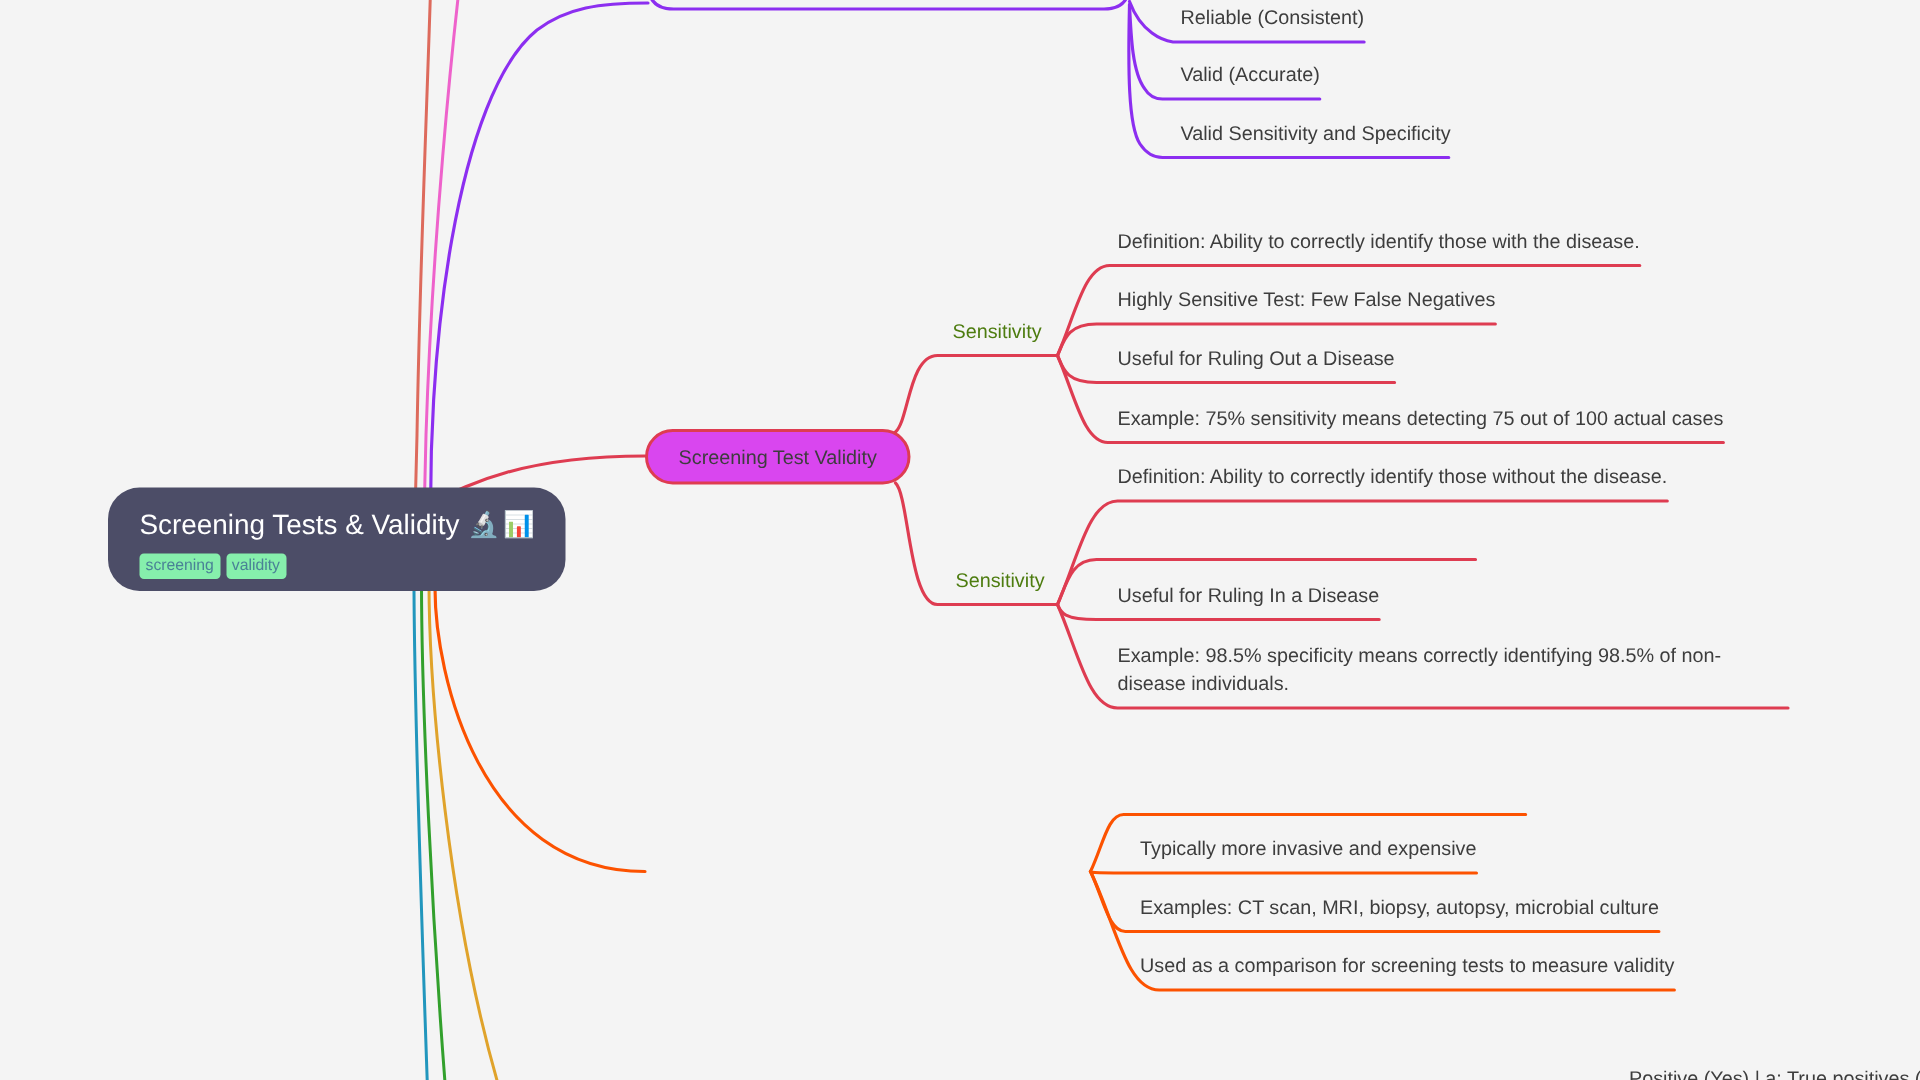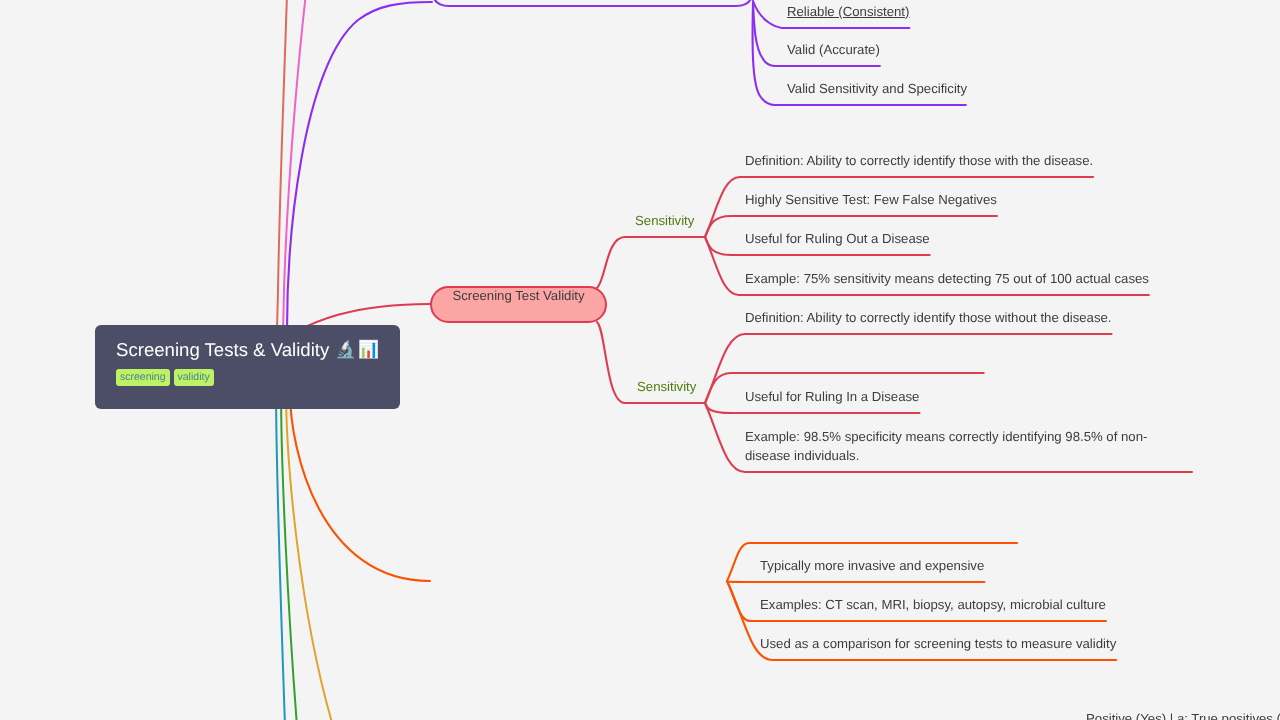--- a/index.html
+++ b/index.html
@@ -4,32 +4,32 @@
 <title>Screening Tests &amp; Validity</title>
 <style>
   html,body{margin:0;padding:0;}
   body{width:1280px;height:720px;overflow:hidden;background:#f4f4f4;
        font-family:"Liberation Sans",sans-serif;
        -webkit-font-smoothing:antialiased;-moz-osx-font-smoothing:grayscale;
        text-rendering:geometricPrecision;}
   #stage{position:relative;width:1280px;height:720px;}
   svg.links{position:absolute;left:0;top:0;width:1280px;height:720px;overflow:visible;}
 
-  .root-node{position:absolute;left:72px;top:325px;width:305px;height:84px;
-             background:#4c4d67;border-radius:6px;box-sizing:border-box;
-             padding:15px 0 0 21px;margin-left:23px;}
+  .root-node{position:absolute;left:72px;top:325px;width:305px;height:69px;
+             background:#4c4d67;border-radius:21px;box-sizing:border-box;
+             padding:15px 0 0 21px;}
   .root-title{color:#fff;font-size:18.6px;white-space:nowrap;line-height:20px;
               display:flex;align-items:center;gap:6px;letter-spacing:0px;}
   .root-emoji{font-size:17px;line-height:20px;letter-spacing:2px;}
   .root-tags{margin-top:9px;display:flex;gap:4px;}
-  .tag{background:#bef264;color:#4a8296;font-size:10.5px;padding:2px 4px 3px;
+  .tag{background:#86efac;color:#4a8296;font-size:10.5px;padding:2px 4px 3px;
        border-radius:3px;line-height:1.15;}
 
-  .pill{position:absolute;background:#fca5a5;box-sizing:border-box;border:2px solid;
-        border-radius:999px;display:flex;justify-content:center;}
+  .pill{position:absolute;background:#d946ef;box-sizing:border-box;border:2px solid;
+        border-radius:999px;display:flex;align-items:center;justify-content:center;}
   .pill span{font-size:13.2px;color:#3d3d3d;white-space:nowrap;}
 
   .leaf{position:absolute;font-size:13.2px;color:#3d3d3d;white-space:nowrap;line-height:19px;}
   .leaf.wrap{white-space:normal;}
   .midlabel{position:absolute;font-size:13.2px;color:#4d7c0f;white-space:nowrap;}
   .offscreen{position:absolute;font-size:13.2px;color:#3d3d3d;white-space:nowrap;}
 </style>
 </head>
 <body>
 
@@ -66,21 +66,21 @@
   <div class="root-node">
     <div class="root-title">
       <span>Screening Tests &amp; Validity</span>
       <span class="root-emoji">🔬📊</span>
     </div>
     <div class="root-tags" id="root-tags">
         <span class="tag">screening</span>
         <span class="tag">validity</span>
       </div>
   </div>
-<div class="leaf" style="left: 787px; top: 2px; text-decoration: underline;">Reliable (Consistent)</div>
+<div class="leaf" style="left: 787px; top: 2px;">Reliable (Consistent)</div>
     <div class="leaf" style="left: 787px; top: 40px;">Valid (Accurate)</div>
     <div class="leaf" style="left: 787px; top: 79px;">Valid Sensitivity and Specificity</div>
     <div class="pill" style="left: 430px; top: 286px; width: 177px; height: 37px; border-color: rgb(222, 60, 81);">
       <span>Screening Test Validity</span>
     </div>
     <div class="midlabel" style="left: 635px; top: 213px;">Sensitivity</div>
     <div class="leaf" style="left: 745px; top: 151px;">Definition: Ability to correctly identify those with the disease.</div>
     <div class="leaf" style="left: 745px; top: 190px;">Highly Sensitive Test: Few False Negatives</div>
     <div class="leaf" style="left: 745px; top: 229px;">Useful for Ruling Out a Disease</div>
     <div class="leaf" style="left: 745px; top: 269px;">Example: 75% sensitivity means detecting 75 out of 100 actual cases</div>

